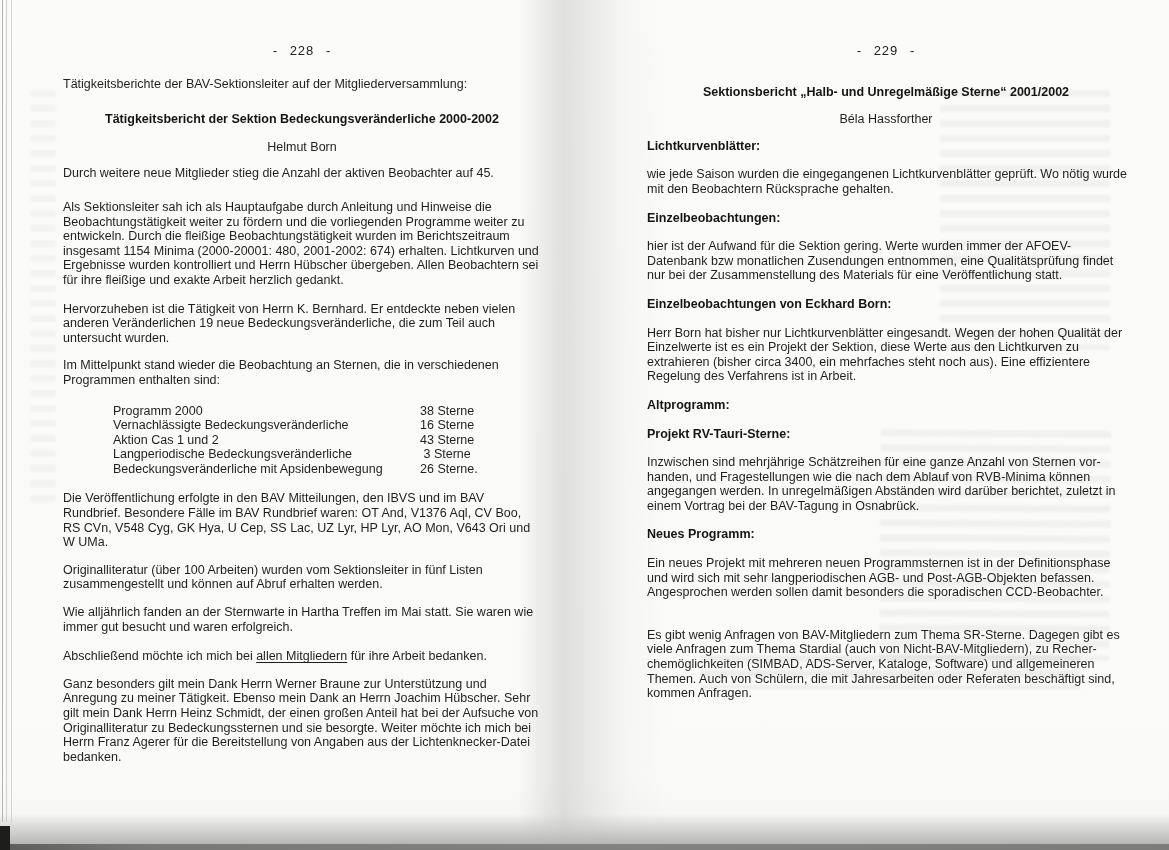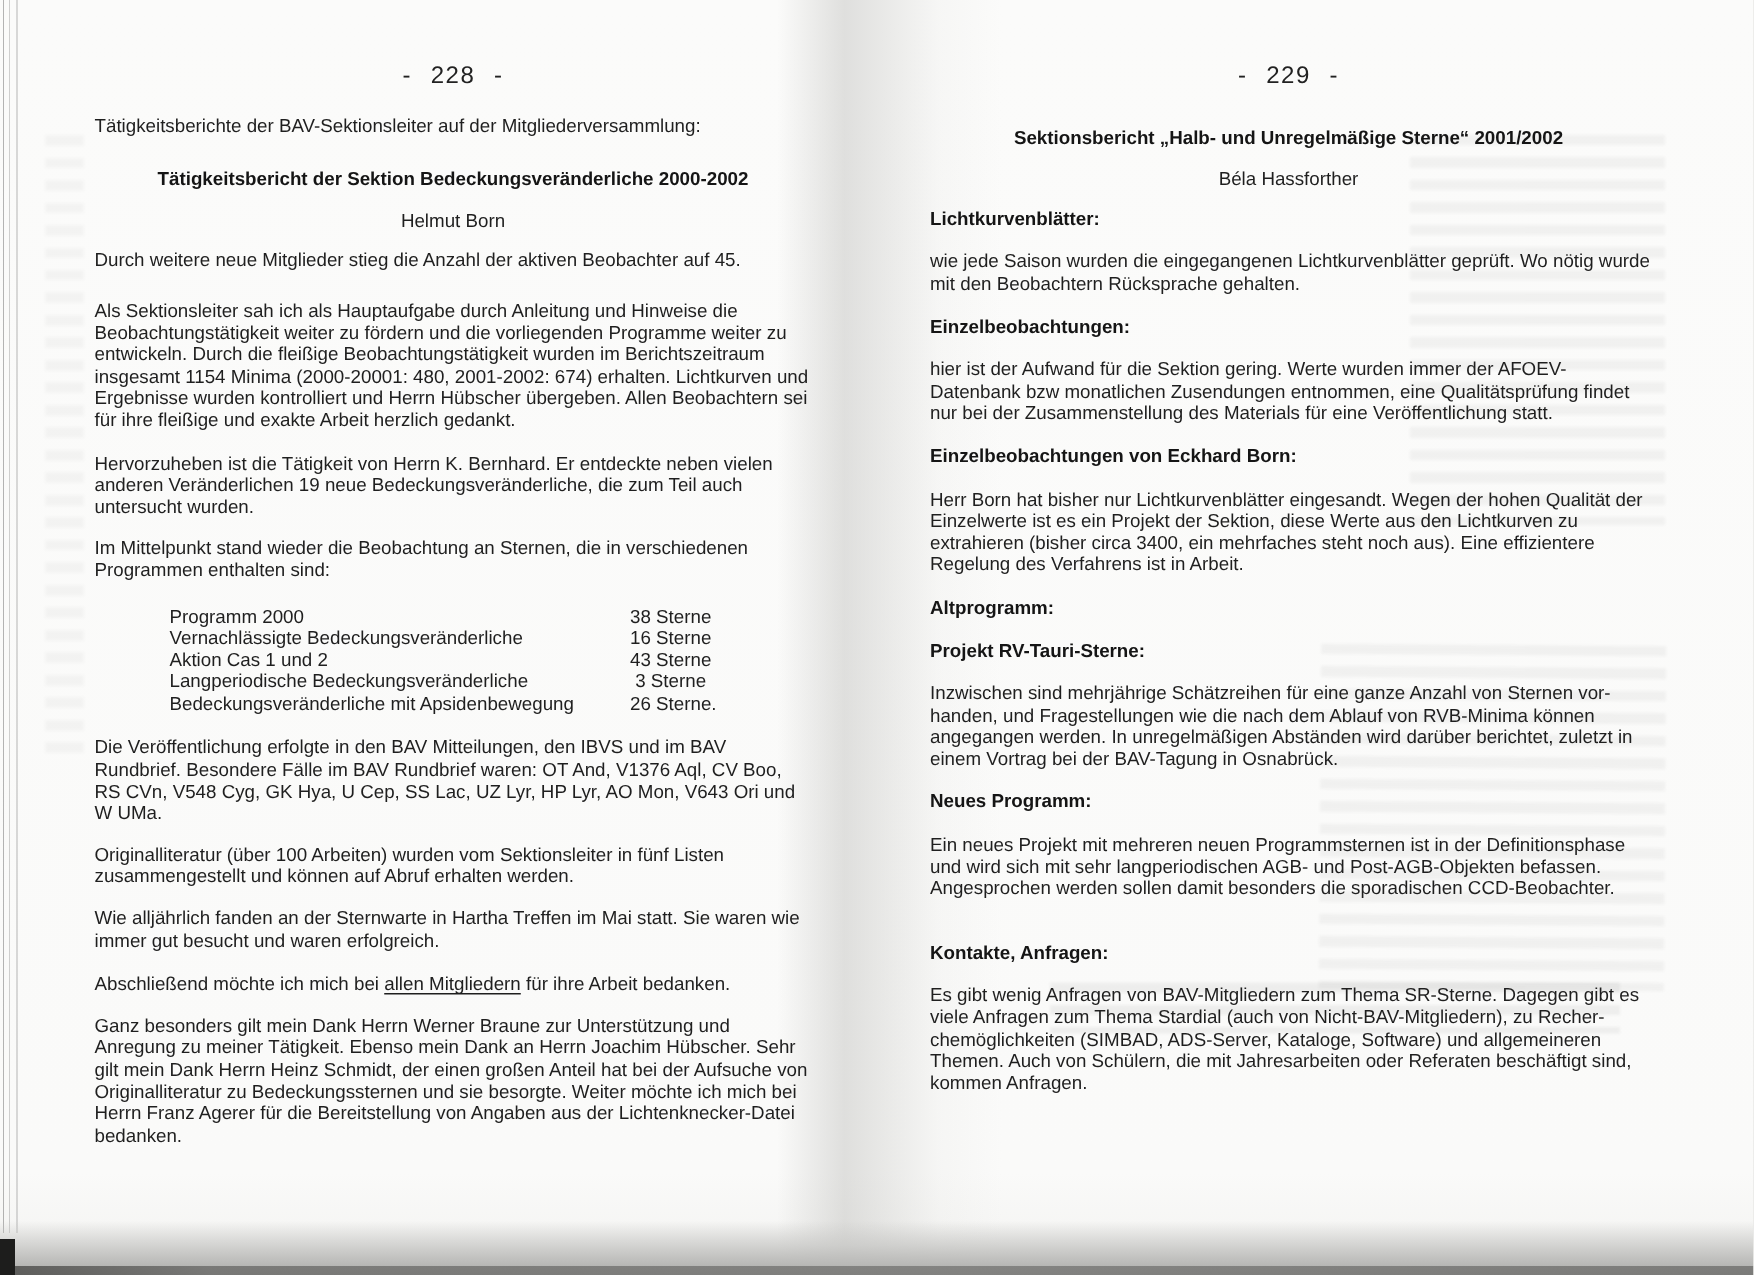--- a/index.html
+++ b/index.html
@@ -52,25 +52,25 @@
       #555 0 7px, transparent 7px 15px);
   }
   .smudge.a { left:940px; top:90px;  width:170px; height:260px; }
   .smudge.b { left:880px; top:430px; width:230px; height:230px; transform:rotate(.4deg); }
   .smudge.c { left:700px; top:655px; width:380px; height:34px; opacity:.07; }
   .smudge.d { left:30px;  top:90px;  width:26px;  height:420px; opacity:.04; }
 
   
   .page { position:absolute; top:44px; font-size:12.5px; line-height:14.6px; }
   .page.left  { left:63px;  width:500px; }
-  .page.right { left:620px; width:500px; }
+  .page.right { left:647px; width:500px; }
 
   .pgnum {
     text-align:center; word-spacing:7px; letter-spacing:1px;
-    margin:0 0 18px 0; font-size:16px; color:#222;
+    margin:0 0 18px 0; font-size:13px; color:#222;
     width:478px;
   }
   .page.right .pgnum { margin-bottom:26px; }
 
   .intro { margin:0 0 21px 0; white-space:pre-line; }
   .doc-title {
     font-weight:700; text-align:center; width:478px;
     margin:0 0 13px 0; color:#151515;
   }
   .author { text-align:center; width:478px; margin:0 0 12px 0; }
@@ -196,21 +196,20 @@
     <div class="sec-body">Inzwischen sind mehrjährige Schätzreihen für eine ganze Anzahl von Sternen vor-
 handen, und Fragestellungen wie die nach dem Ablauf von RVB-Minima können
 angegangen werden. In unregelmäßigen Abständen wird darüber berichtet, zuletzt in
 einem Vortrag bei der BAV-Tagung in Osnabrück.</div>
 
     <div class="sec-heading">Neues Programm:</div>
     <div class="sec-body gap-large">Ein neues Projekt mit mehreren neuen Programmsternen ist in der Definitionsphase
 und wird sich mit sehr langperiodischen AGB- und Post-AGB-Objekten befassen.
 Angesprochen werden sollen damit besonders die sporadischen CCD-Beobachter.</div>
 
-    <div class="sec-heading">Kontakte, Anfragen:</div>
     <div class="sec-body last">Es gibt wenig Anfragen von BAV-Mitgliedern zum Thema SR-Sterne. Dagegen gibt es
 viele Anfragen zum Thema Stardial (auch von Nicht-BAV-Mitgliedern), zu Recher-
 chemöglichkeiten (SIMBAD, ADS-Server, Kataloge, Software) und allgemeineren
 Themen. Auch von Schülern, die mit Jahresarbeiten oder Referaten beschäftigt sind,
 kommen Anfragen.</div>
   </div>
 
 </div>
 
 </body></html>

